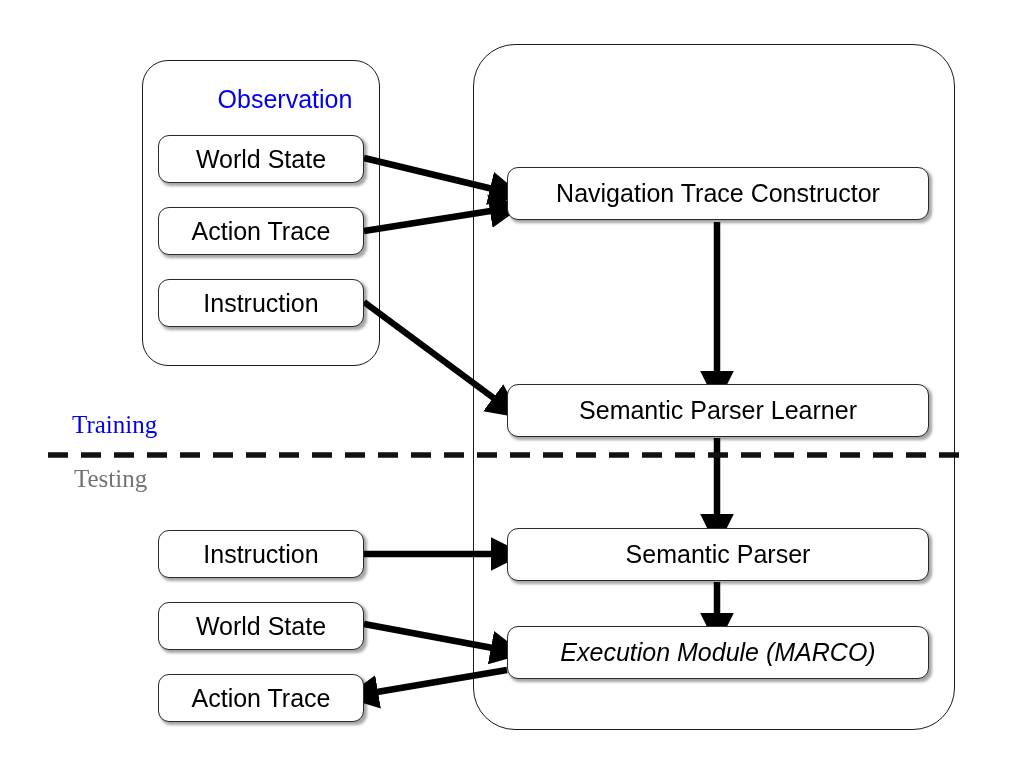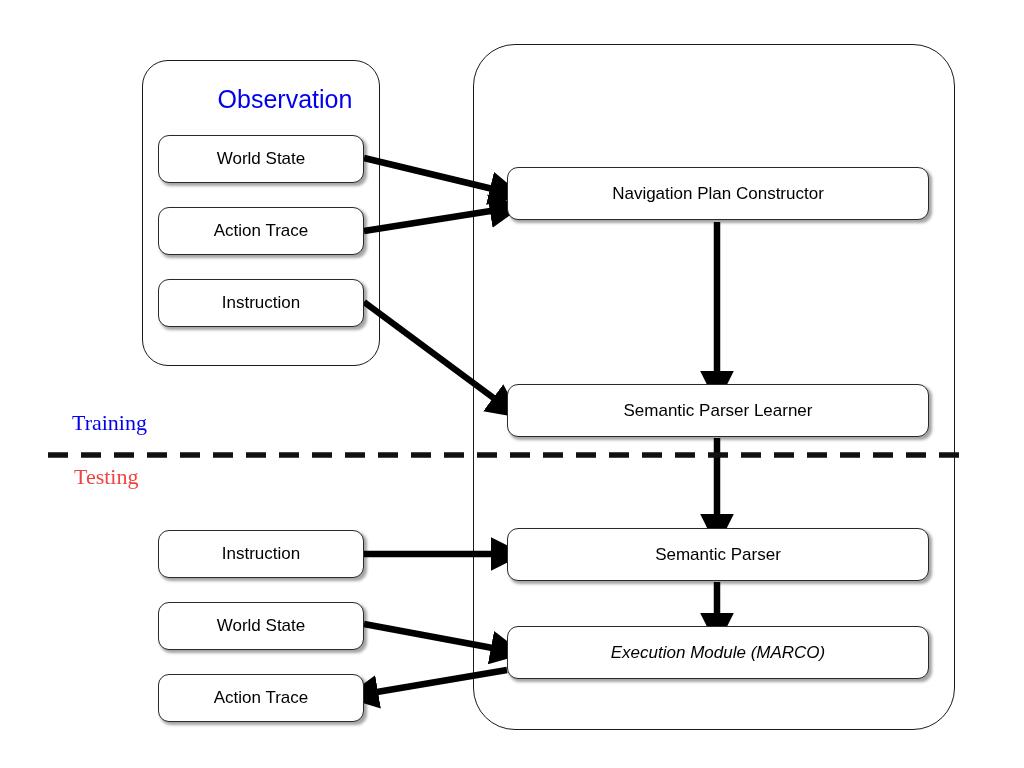--- a/index.html
+++ b/index.html
@@ -57,21 +57,21 @@
   .node {
     position: absolute;
     box-sizing: border-box;
     background: #ffffff;
     border: 1.8px solid #2a2a2a;
     border-radius: 11px;
     box-shadow: 2.5px 2.5px 3px rgba(0,0,0,0.36);
     display: flex;
     align-items: center;
     justify-content: center;
-    font-size: 17px;
+    font-size: 25px;
     color: #000000;
     font-family: "Liberation Sans", sans-serif;
     white-space: nowrap;
   }
   .node-left {
     left: 158px;
     width: 206px;
     height: 48px;
   }
   .node-right {
@@ -94,32 +94,32 @@
   #arrow-layer {
     position: absolute;
     left: 0; top: 0;
     width: 1024px;
     height: 768px;
     pointer-events: none;
   }
   .phase-label {
     position: absolute;
     font-family: "Liberation Serif", serif;
-    font-size: 22px;
+    font-size: 25px;
     line-height: 1;
   }
   #label-training {
     left: 72px;
     top: 412px;
     color: #0000ee;
   }
   #label-testing {
     left: 74px;
     top: 466px;
-    color: #ef4444;
+    color: #737373;
   }
 </style>
 </head>
 <body>
 
 <div id="canvas">
 
   <div class="group-box" id="group-observation"></div>
   <div class="group-box" id="group-learning"></div>
 
@@ -154,21 +154,21 @@
   </svg>
 
   <div class="node node-left" id="node-train-world-state">World State</div>
   <div class="node node-left" id="node-train-action-trace">Action Trace</div>
   <div class="node node-left" id="node-train-instruction">Instruction</div>
 
   <div class="node node-left" id="node-test-instruction">Instruction</div>
   <div class="node node-left" id="node-test-world-state">World State</div>
   <div class="node node-left" id="node-test-action-trace">Action Trace</div>
 
-  <div class="node node-right" id="node-nav-plan-constructor">Navigation Plan Constructor</div>
+  <div class="node node-right" id="node-nav-plan-constructor">Navigation Trace Constructor</div>
   <div class="node node-right" id="node-semantic-parser">Semantic Parser</div>
   <div class="node node-right" id="node-semantic-parser-learner">Semantic Parser Learner</div>
   <div class="node node-right" id="node-execution-module">Execution Module (MARCO)</div>
 
   <div class="phase-label" id="label-training">Training</div>
   <div class="phase-label" id="label-testing">Testing</div>
 
 </div>
 
 </body></html>

